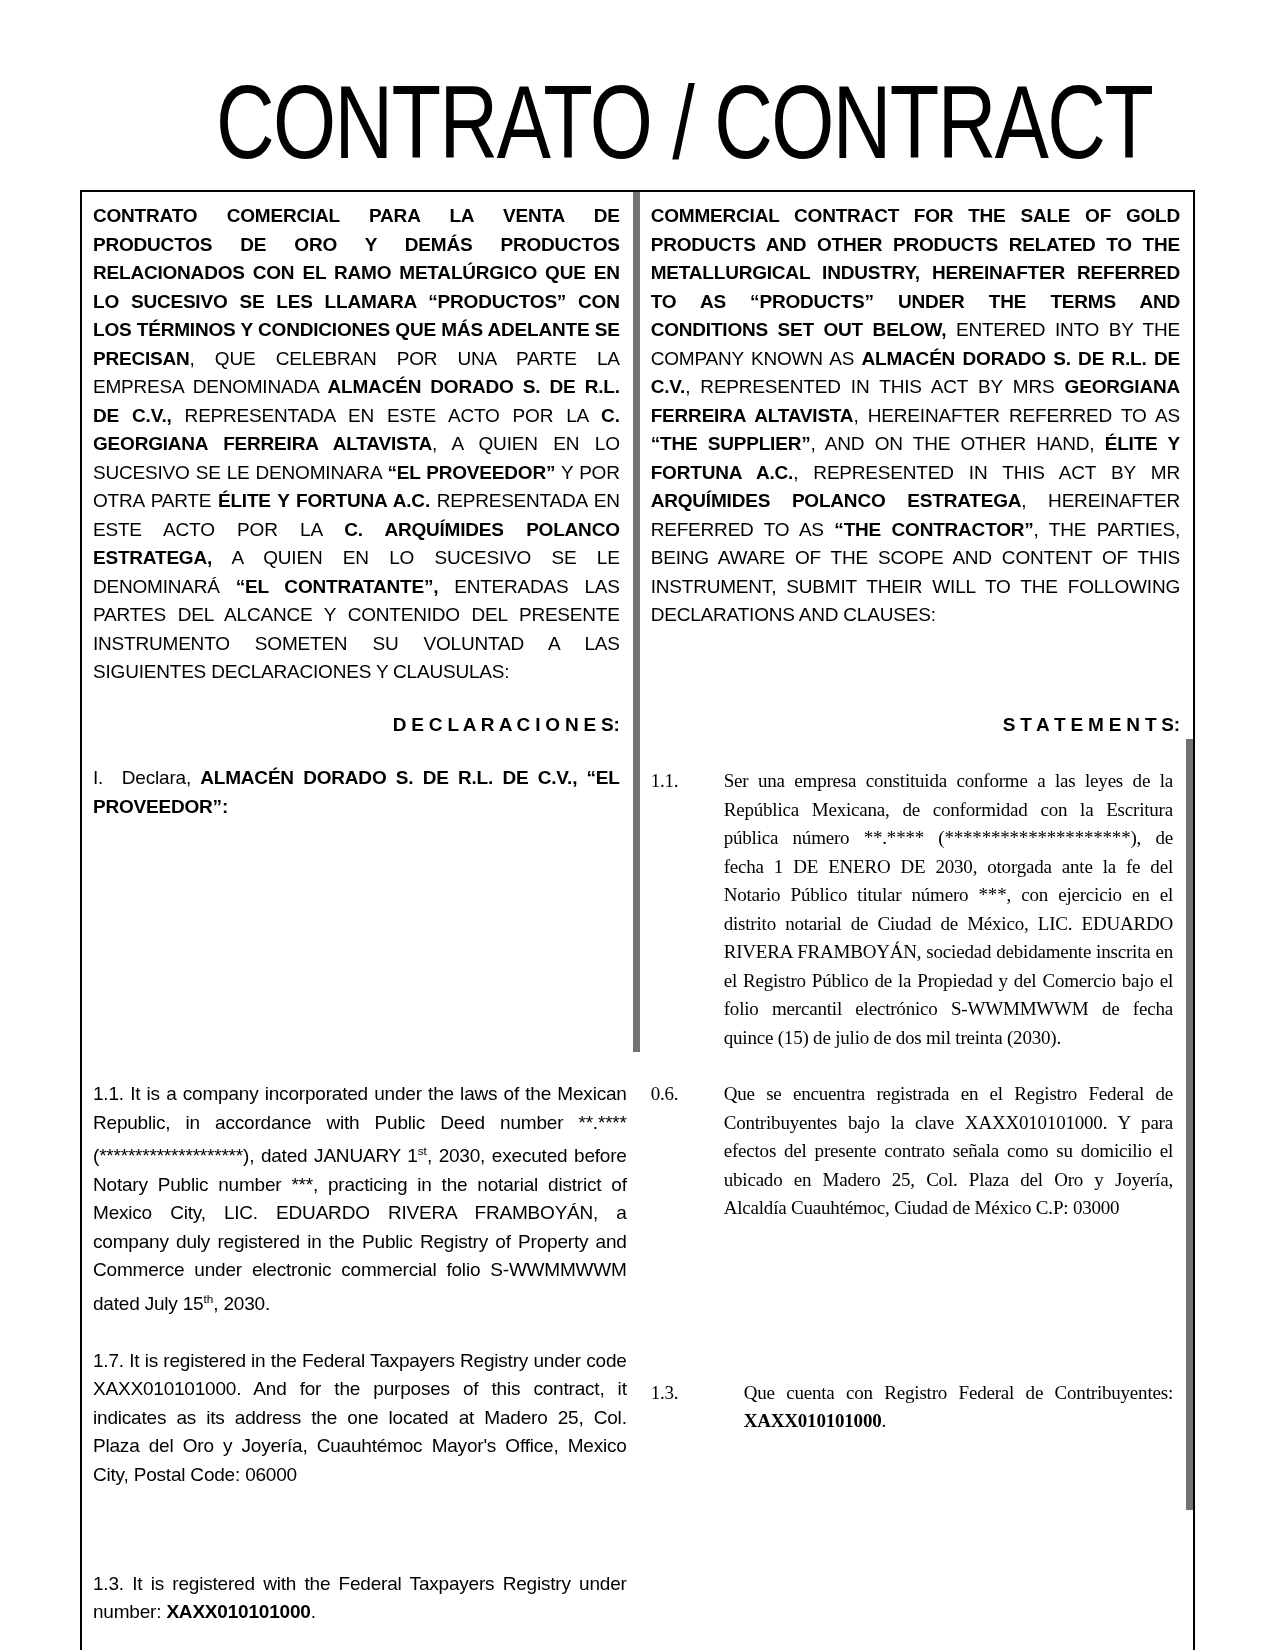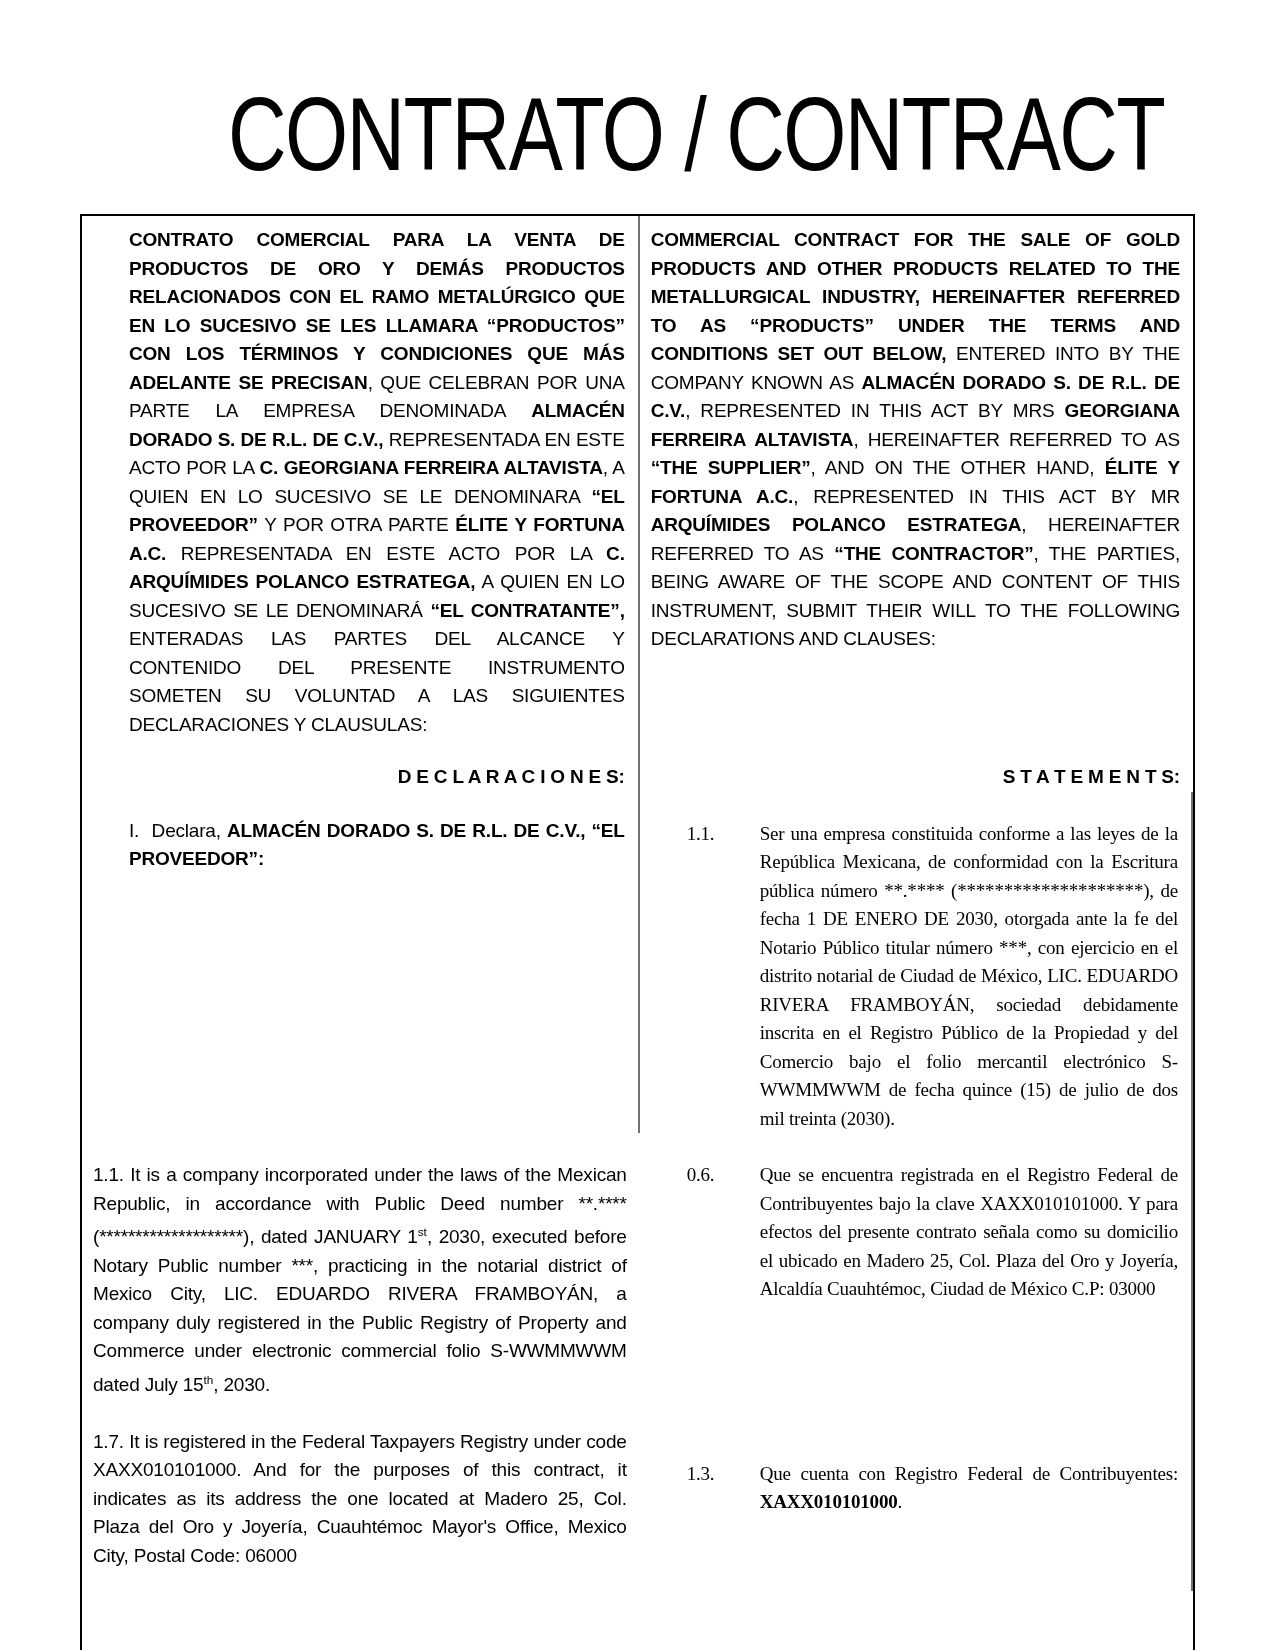--- a/index.html
+++ b/index.html
@@ -15,21 +15,21 @@
     letter-spacing: -0.2px;
     position: relative;
   }
   .page {
     padding: 0 80px;
     box-sizing: border-box;
     width: 1275px;
   }
   .title-wrap {
     text-align: right;
-    margin: 16px;
+    margin: 4px;
     padding-top: 66px;
     height: 116px;
   }
   .title {
     display: inline-block;
     margin: 0;
     font-size: 104px;
     font-weight: 400;
     line-height: 1.0;
     white-space: nowrap;
@@ -46,33 +46,32 @@
     align-content: start;
     font-size: 19px;
     line-height: 28.5px;
   }
   .cell {
     box-sizing: border-box;
     padding-left: 11px;
     padding-right: 13px;
   }
   .cell.left {
-    border-right: 2px solid #737373;
-    margin-left: 36px;
+    border-right: 7px solid #737373;
   }
   .j { text-align: justify; }
   .r-intro { padding-top: 10px; }
   .r-head  {
     padding-top: 24px;
     text-align: right;
     font-weight: 700;
   }
   .r-decl  { padding-top: 25px; }
   .r-item  { padding-top: 28px; }
-  .r-last  { padding-top: 60px; padding-bottom: 74px; }
+  .r-last  { padding-top: 60px; padding-bottom: 74px; gap: 20px; }
   .item-flex { display: flex; font-family: Liberation Serif, serif; }
   .item-flex .num { flex: 0 0 73px; }
   .item-flex .body { flex: 1 1 auto; }
   .b { font-weight: 700; }
   .sup {
     vertical-align: super;
     font-size: 62%;
     letter-spacing: 0;
   }
 </style>

